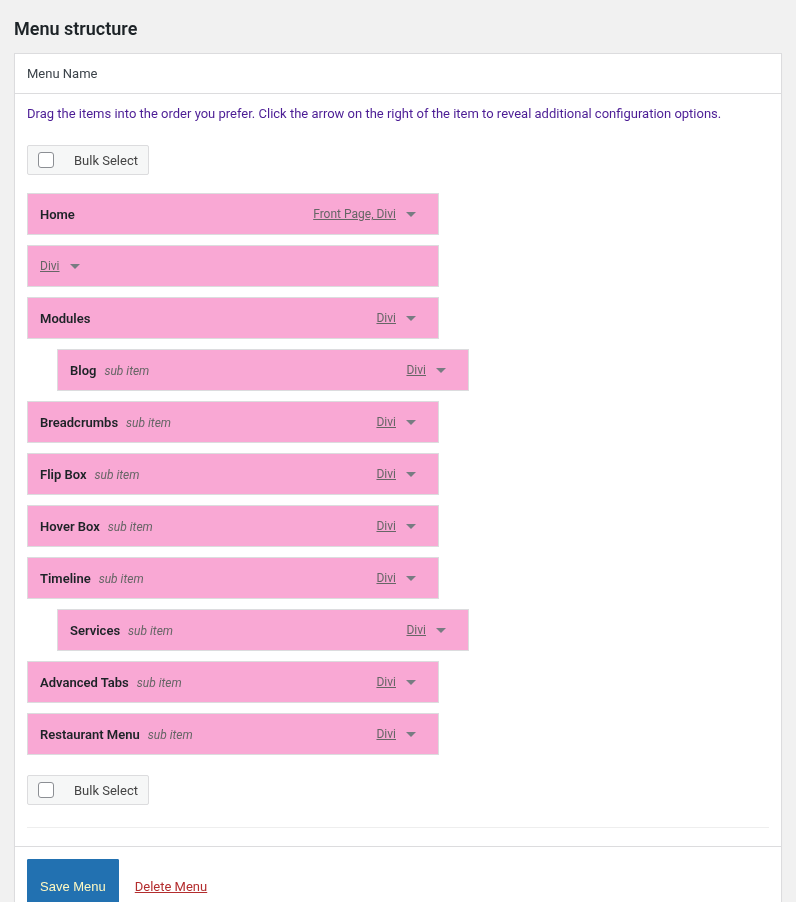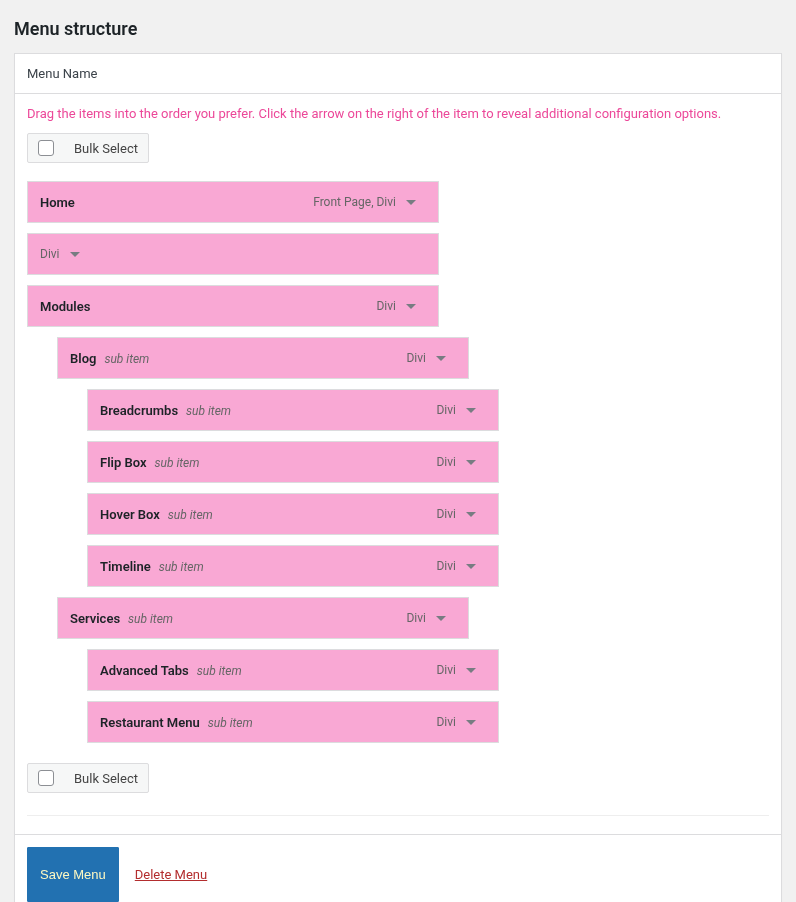--- a/index.html
+++ b/index.html
@@ -45,22 +45,22 @@
       border-radius: 4px;
       width: 270px;
       height: 30px;
       background: #fff;
     }
     .panel-body {
       padding: 12px 12px 18px;
     }
     .instructions {
       font-size: 13px;
-      color: #ec4899;
-      margin-bottom: 12px;
+      color: #4c1d95;
+      margin-bottom: 24px;
     }
     .bulk-select {
       display: inline-flex;
       align-items: center;
       gap: 20px;
       border: 1px solid #dcdcde;
       background: #f6f7f7;
       padding: 6px 10px;
       border-radius: 2px;
       cursor: pointer;
@@ -81,21 +81,21 @@
       justify-content: space-between;
       border: 1px solid #dcdcde;
       background: #f9a8d4;
       height: 42px;
       padding: 0 22px 0 12px;
       margin-bottom: 10px;
       cursor: move;
       width: 412px;
     }
     .menu-item.depth-1 { margin-left: 30px; }
-    .menu-item.depth-2 { margin-left: 60px; }
+    .menu-item.depth-2 { }
     .mi-left {
       display: flex;
       align-items: baseline;
       gap: 8px;
       flex: 1;
       min-width: 0;
     }
     .mi-title {
       font-weight: 600;
       font-size: 13px;
@@ -107,20 +107,21 @@
       font-size: 12px;
     }
     .mi-right {
       display: flex;
       align-items: center;
       gap: 10px;
     }
     .mi-type {
       font-size: 12px;
       color: #666;
+      text-decoration: underline;
     }
     .caret {
       width: 0;
       height: 0;
       border-left: 5px solid transparent;
       border-right: 5px solid transparent;
       border-top: 5px solid #787c82;
       cursor: pointer;
     }
     .panel-footer {

